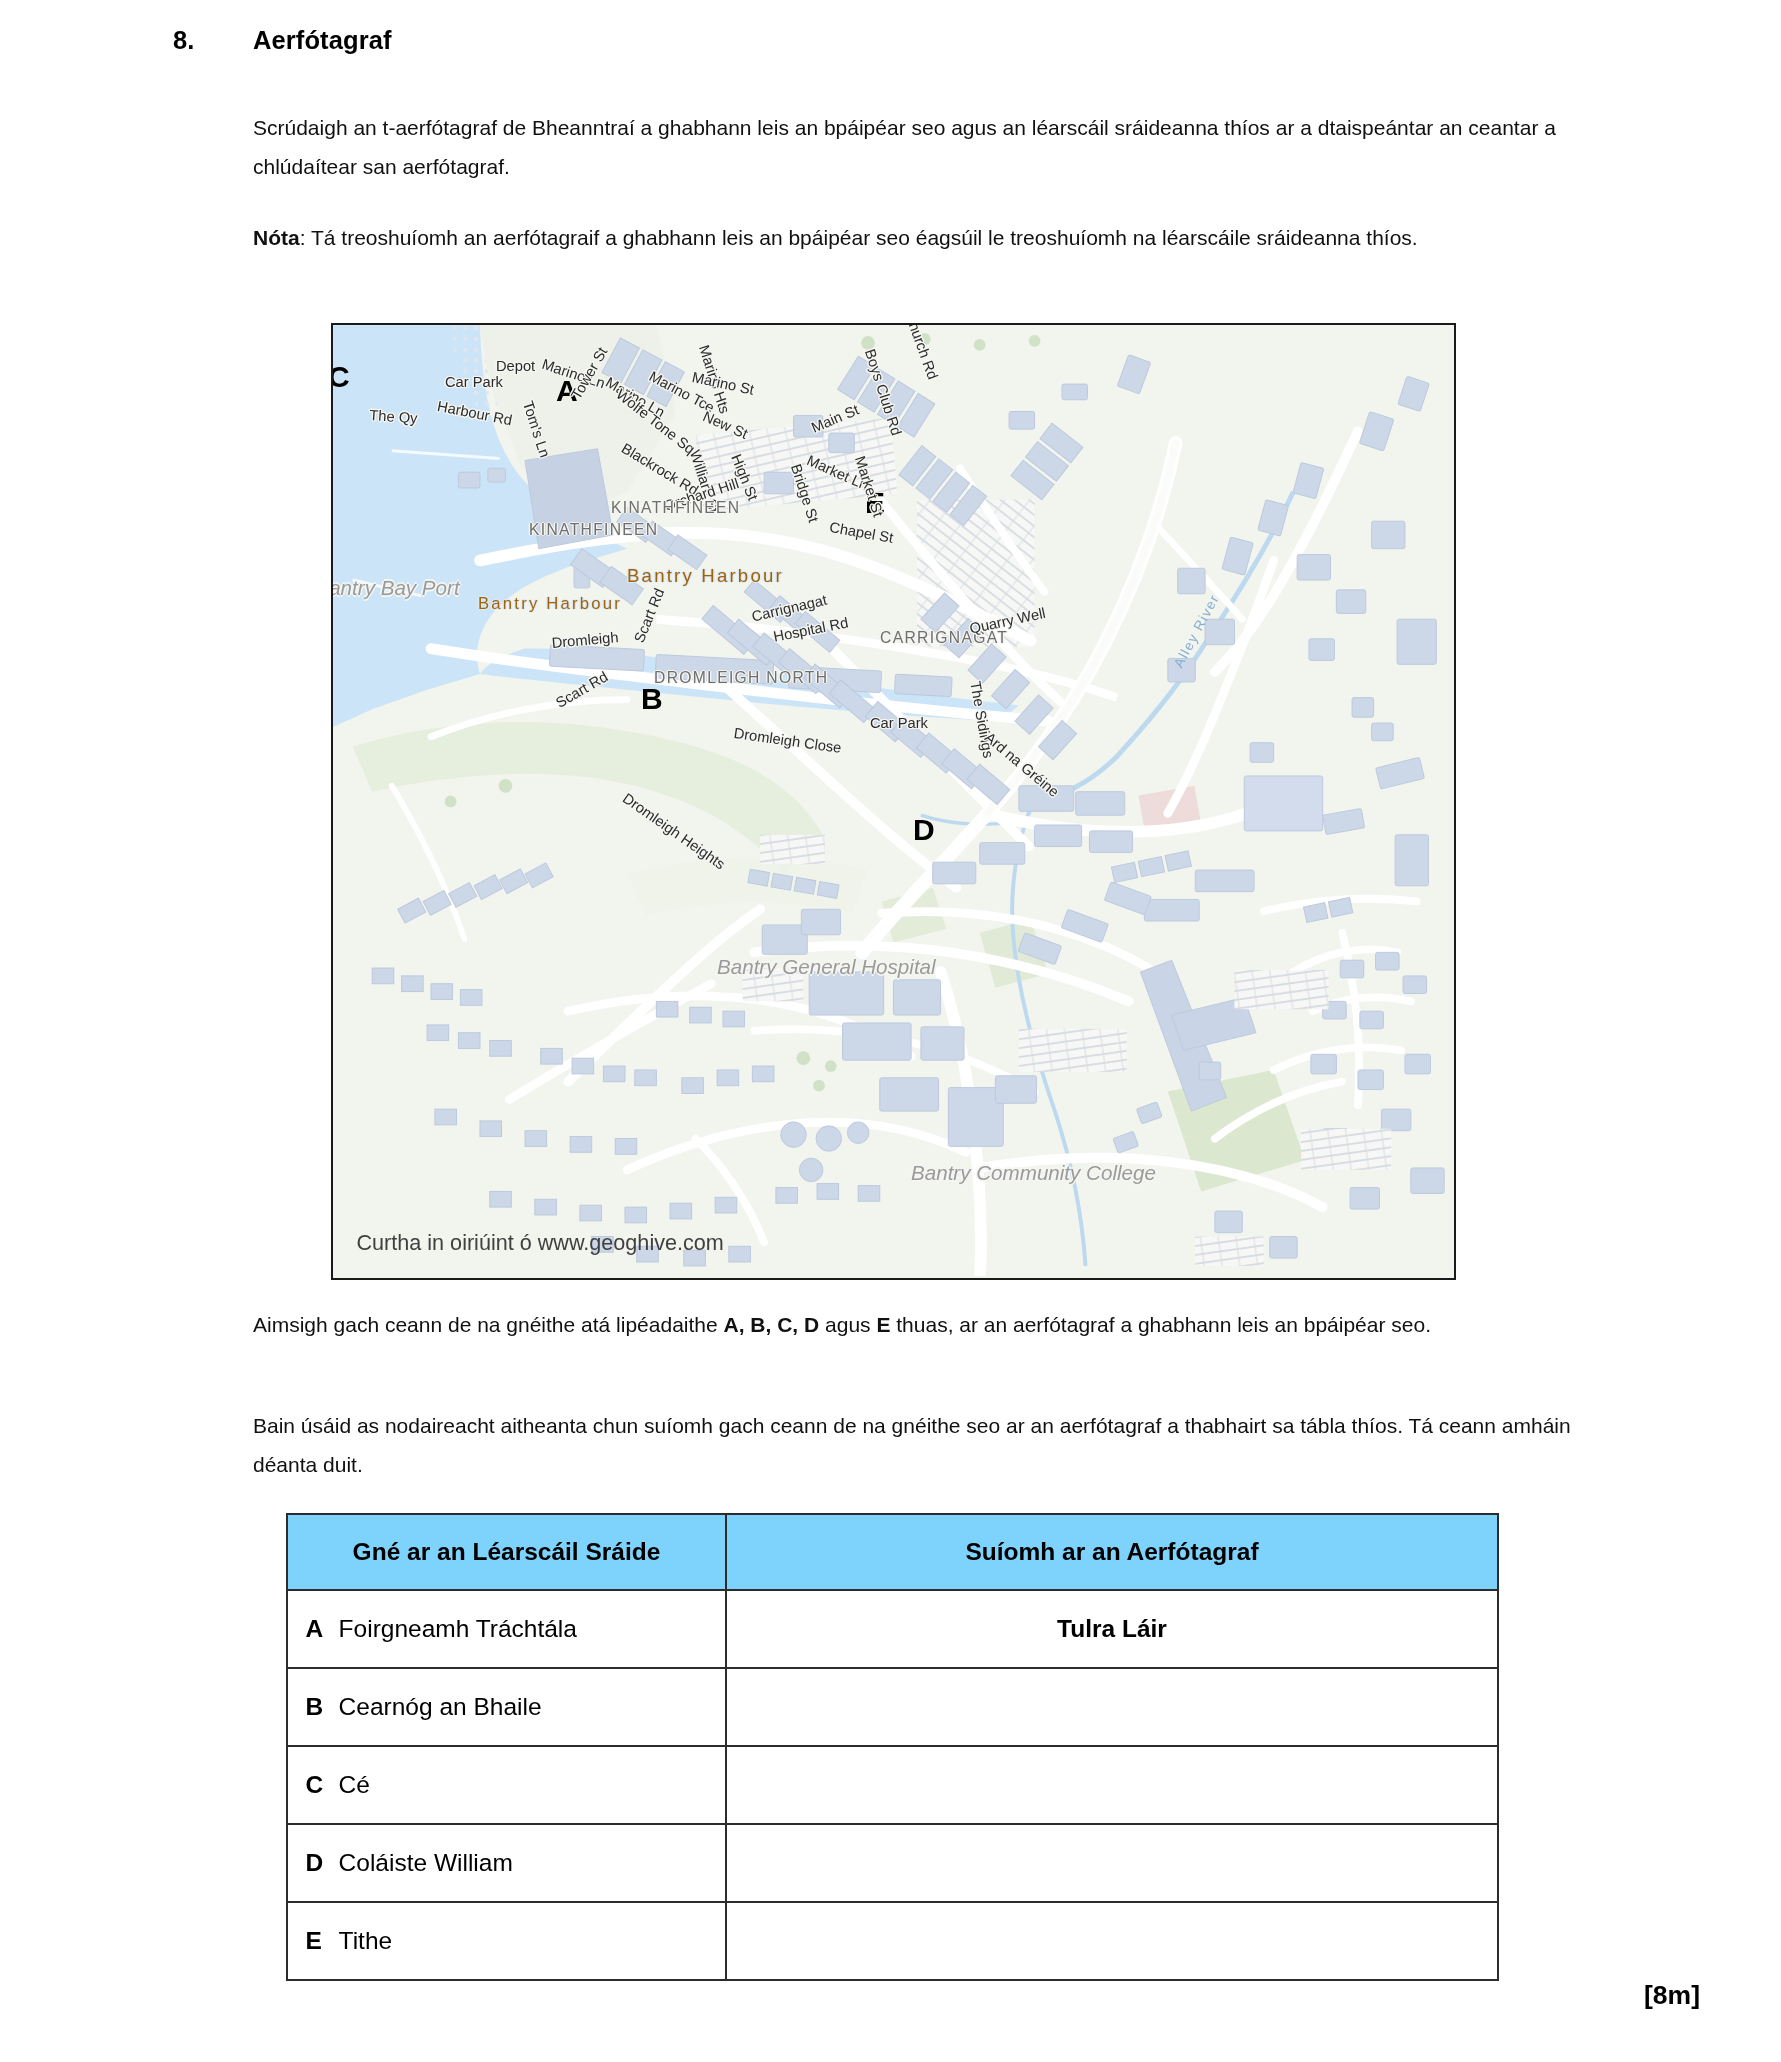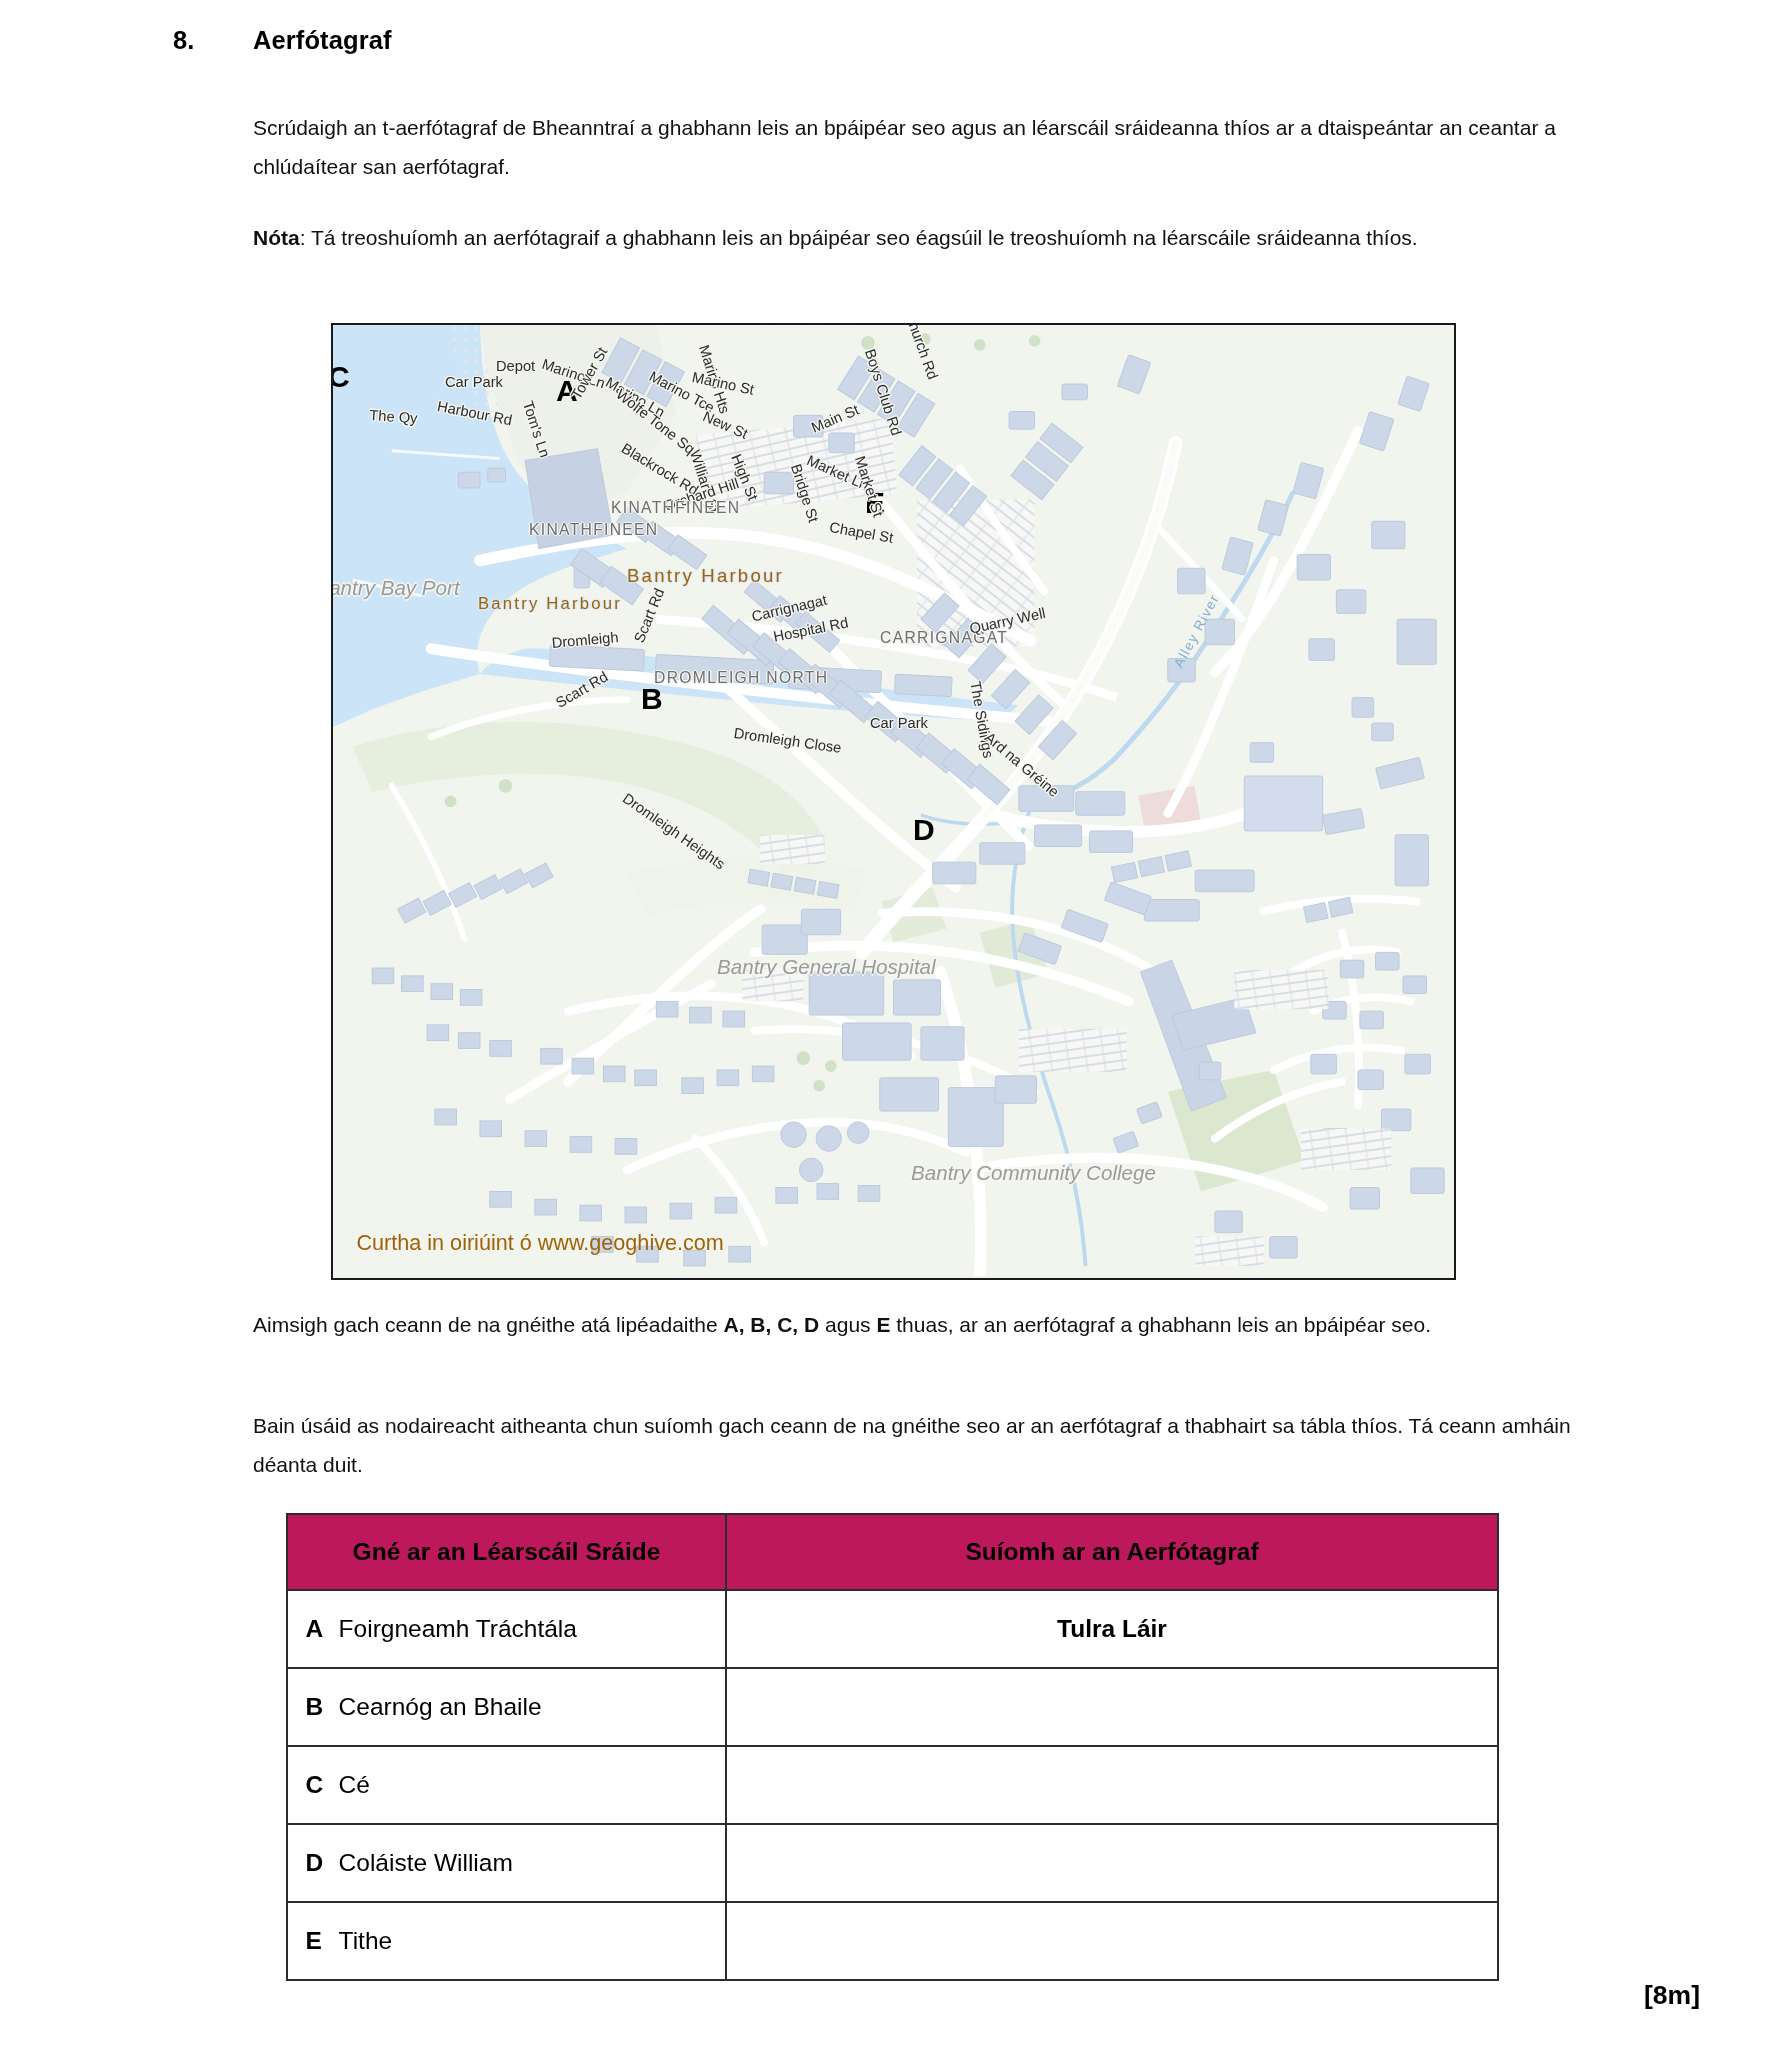--- a/index.html
+++ b/index.html
@@ -109,39 +109,39 @@
     font-size: 30px;
     font-weight: bold;
     color: #000;
     line-height: 1;
   }
   .map-credit {
     position: absolute;
     left: 23.5px;
     bottom: 21.6px;
     font-size: 21.6px;
-    color: #a16207;
+    color: #404040;
     white-space: nowrap;
   }
 
   
   #answer-table {
     position: absolute;
     left: 286px;
     top: 1513px;
     width: 1211px;
     border-collapse: collapse;
     table-layout: fixed;
   }
   #answer-table th, #answer-table td {
     border: 2px solid #2c2c2c;
     box-sizing: border-box;
   }
   #answer-table th {
-    background: #be185d;
+    background: #7dd3fc;
     font-size: 24.5px;
     font-weight: bold;
     height: 76px;
     text-align: center;
     padding: 0 7.8px;
   }
   #answer-table td {
     height: 78px;
     font-size: 24.5px;
     padding: 0 17.6px;

